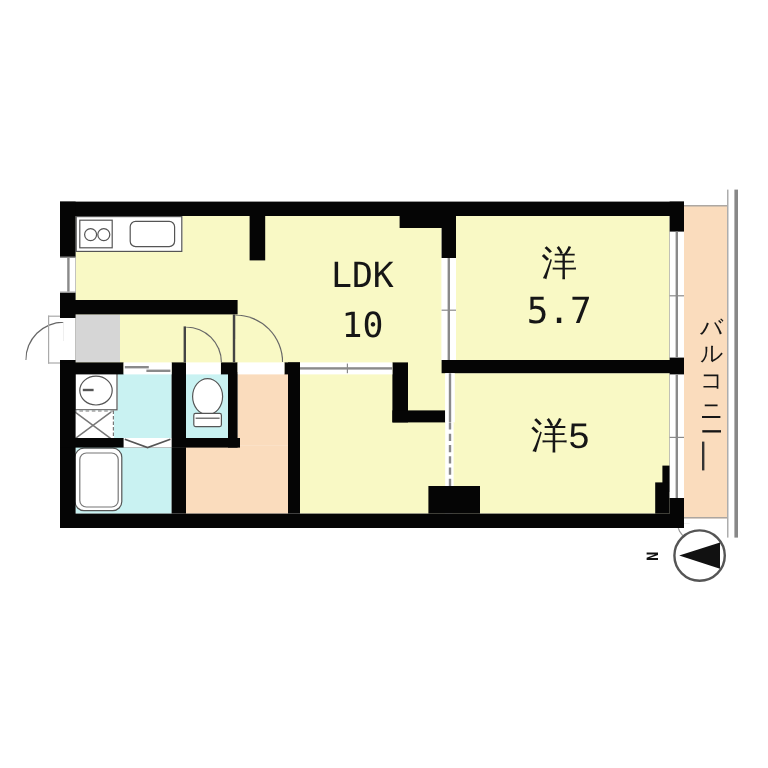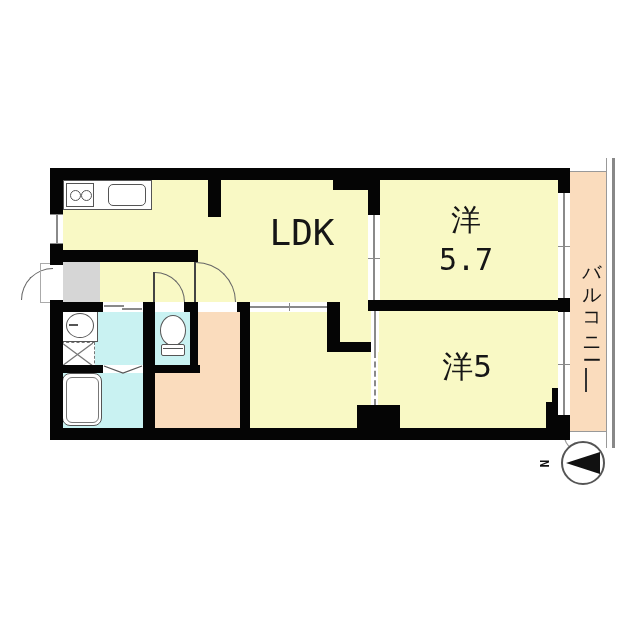--- a/index.html
+++ b/index.html
@@ -137,23 +137,24 @@
     </svg>
   </div>
 
   <div class="arc" style="left:21px;top:268px;width:32px;height:32px;border-top:1.5px solid #666;border-left:1.5px solid #666;border-top-left-radius:100% 100%;"></div>
   <div class="leaf" style="left:153px;top:272px;width:2px;height:30px;"></div>
   <div class="arc" style="left:155px;top:272px;width:30px;height:30px;border-top:1.5px solid #666;border-right:1.5px solid #666;border-top-right-radius:100% 100%;"></div>
   <div class="leaf" style="left:194px;top:262px;width:2px;height:40px;"></div>
   <div class="arc" style="left:196px;top:262px;width:40px;height:40px;border-top:1.5px solid #666;border-right:1.5px solid #666;border-top-right-radius:100% 100%;"></div>
   <div class="abs" style="left:40px;top:263px;width:10px;height:40px;border:1px solid #aaa;border-right:none;box-sizing:border-box;"></div>
 
-  <div class="label" style="left:260px;top:214px;width:84px;font-size:36px;">LDK</div>
+  <div class="label" style="left:260px;top:214px;width:84px;font-size:29px;">LDK</div>
+  <div class="label" style="left:260px;top:256px;width:84px;font-size:29px;">10</div>
   <div class="label" style="left:428px;top:204px;width:76px;font-size:30px;">洋</div>
   <div class="label" style="left:428px;top:244px;width:76px;font-size:30px;">5.7</div>
-  <div class="label" style="left:425px;top:350px;width:84px;font-size:31px;">洋5</div>
+  <div class="label" style="left:425px;top:350px;width:84px;font-size:31px;font-family:Liberation Mono, monospace;">洋5</div>
   <div class="label vtext" style="left:576px;top:232px;width:26px;height:140px;font-size:19px;letter-spacing:3px;">バルコニー</div>
 
   <div class="compass-circle" style="left:561px;top:441px;"></div>
   <div class="compass-tri" style="left:566px;top:452px;"></div>
   <div class="north-label" style="left:541px;top:456px;">N</div>
 
 </div>
 
 </body></html>

